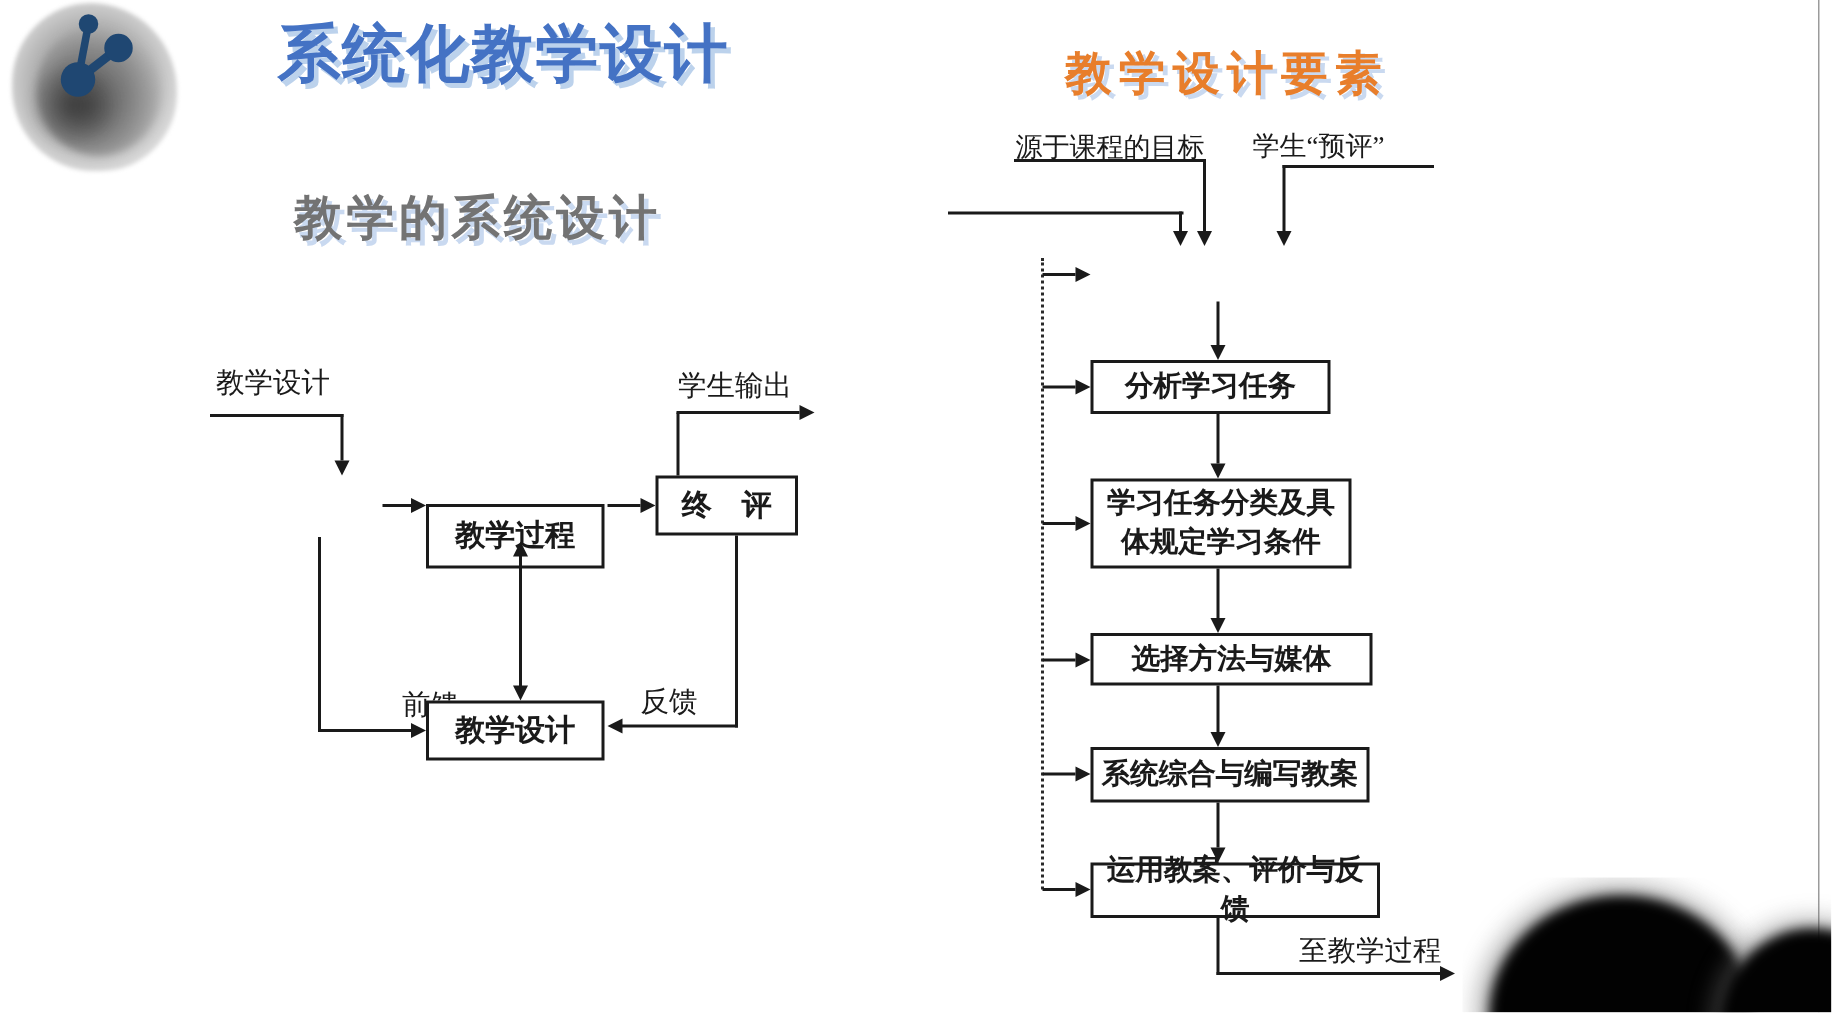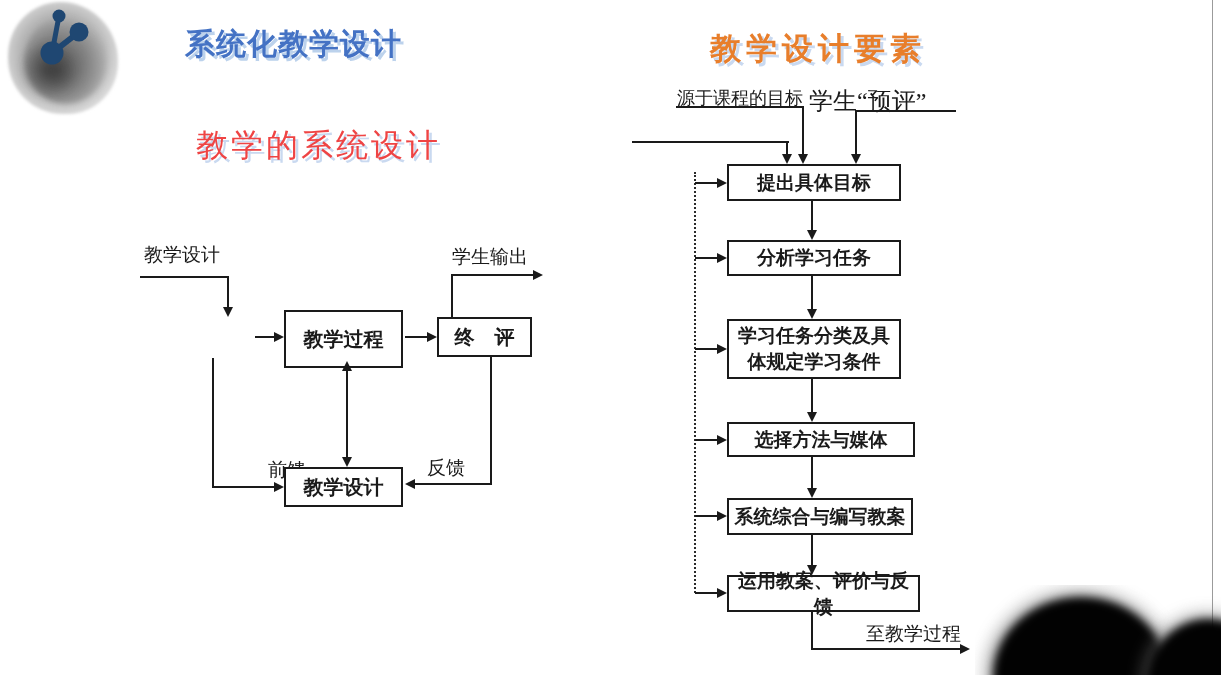--- a/index.html
+++ b/index.html
@@ -1,27 +1,27 @@
 <!DOCTYPE html>
 <html><head>
 <meta charset="utf-8">
 <style>
   html,body{margin:0;padding:0;background:#fff;}
   .slide{position:relative;width:1221px;height:675px;background:#ffffff;overflow:hidden;
          font-family:"Liberation Serif","DejaVu Serif",serif;color:#1a1a1a;}
 
   
-  .main-title{position:absolute;left:185px;top:24px;font-family:Liberation Serif, serif;
-              font-weight:bold;font-size:30px;letter-spacing:1px;color:#4472C4;
+  .main-title{position:absolute;left:185px;top:8px;font-family:Liberation Serif, serif;
+              font-weight:bold;font-size:42px;letter-spacing:1px;color:#4472C4;
               text-shadow:3px 3px 0 #BCD2EC;white-space:nowrap;}
   .right-title{position:absolute;left:710px;top:28px;font-family:"Liberation Sans","DejaVu Sans",sans-serif;
               font-weight:bold;font-size:31px;letter-spacing:5px;color:#E87E2B;
               text-shadow:3px 3px 0 #C9D9F0;white-space:nowrap;}
   .sub-title{position:absolute;left:196px;top:124px;font-family:"Liberation Sans","DejaVu Sans",sans-serif;
-              font-weight:normal;font-size:32px;letter-spacing:3px;color:#ef4444;
+              font-weight:bold;font-size:32px;letter-spacing:3px;color:#737373;
               text-shadow:3px 3px 0 #C9D9F0;white-space:nowrap;}
 
   
   .hl{position:absolute;height:2px;background:#1a1a1a;}
   .vl{position:absolute;width:2px;background:#1a1a1a;}
   .dotl{position:absolute;width:0;border-left:2px dotted #2a2a2a;}
   .ah{position:absolute;width:0;height:0;}
   .ah.r{border-top:5px solid transparent;border-bottom:5px solid transparent;border-left:10px solid #1a1a1a;}
   .ah.l{border-top:5px solid transparent;border-bottom:5px solid transparent;border-right:10px solid #1a1a1a;}
   .ah.d{border-left:5px solid transparent;border-right:5px solid transparent;border-top:10px solid #1a1a1a;}
@@ -86,21 +86,21 @@
   <div class="sub-title">教学的系统设计</div>
 
   <div class="lbl" style="left:144px;top:242px;">教学设计</div>
   <div class="hl" style="left:140px;top:276px;width:89px;"></div>
   <div class="vl" style="left:227px;top:276px;height:31px;"></div>
   <div class="ah d" style="left:223px;top:307px;"></div>
 
   <div class="hl" style="left:255px;top:336px;width:19px;"></div>
   <div class="ah r" style="left:274px;top:332px;"></div>
 
-  <div class="box" style="left:284px;top:310px;width:119px;height:58px;">教学过程</div>
+  <div class="box" style="left:284px;top:336px;width:119px;height:43px;">教学过程</div>
   <div class="hl" style="left:405px;top:336px;width:22px;"></div>
   <div class="ah r" style="left:427px;top:332px;"></div>
 
   <div class="box" style="left:437px;top:317px;width:95px;height:40px;">终　评</div>
 
   <div class="vl" style="left:451px;top:275px;height:42px;"></div>
   <div class="hl" style="left:451px;top:274px;width:82px;"></div>
   <div class="ah r" style="left:533px;top:270px;"></div>
   <div class="lbl" style="left:452px;top:244px;">学生输出</div>
 
@@ -122,27 +122,26 @@
 
   <div class="lbl" style="left:677px;top:86px;font-size:18px;">源于课程的目标</div>
   <div class="hl" style="left:676px;top:106px;width:128px;"></div>
   <div class="vl" style="left:802px;top:106px;height:48px;"></div>
   <div class="ah d" style="left:798px;top:154px;"></div>
 
   <div class="hl" style="left:632px;top:141px;width:157px;"></div>
   <div class="vl" style="left:786px;top:141px;height:13px;"></div>
   <div class="ah d" style="left:782px;top:154px;"></div>
 
-  <div class="lbl" style="left:809px;top:85px;font-size:24px;">学生“预评”</div>
+  <div class="lbl" style="left:835px;top:85px;font-size:18px;">学生“预评”</div>
   <div class="hl" style="left:855px;top:110px;width:101px;"></div>
   <div class="vl" style="left:855px;top:110px;height:44px;"></div>
   <div class="ah d" style="left:851px;top:154px;"></div>
 
-  <div class="box rbox" style="left:727px;top:164px;width:174px;height:37px;">提出具体目标</div>
-  <div class="box rbox" style="left:727px;top:240px;width:174px;height:36px;">分析学习任务</div>
+  <div class="box rbox" style="left:727px;top:240px;width:160px;height:36px;">分析学习任务</div>
   <div class="box rbox" style="left:727px;top:319px;width:174px;height:60px;padding:0 2px;">学习任务分类及具体规定学习条件</div>
   <div class="box rbox" style="left:727px;top:422px;width:188px;height:35px;">选择方法与媒体</div>
   <div class="box rbox" style="left:727px;top:498px;width:186px;height:37px;">系统综合与编写教案</div>
   <div class="box rbox" style="left:727px;top:575px;width:193px;height:37px;">运用教案、评价与反馈</div>
 
   <div class="vl" style="left:811px;top:201px;height:29px;"></div>
   <div class="ah d" style="left:807px;top:230px;"></div>
   <div class="vl" style="left:811px;top:276px;height:33px;"></div>
   <div class="ah d" style="left:807px;top:309px;"></div>
   <div class="vl" style="left:811px;top:379px;height:33px;"></div>

